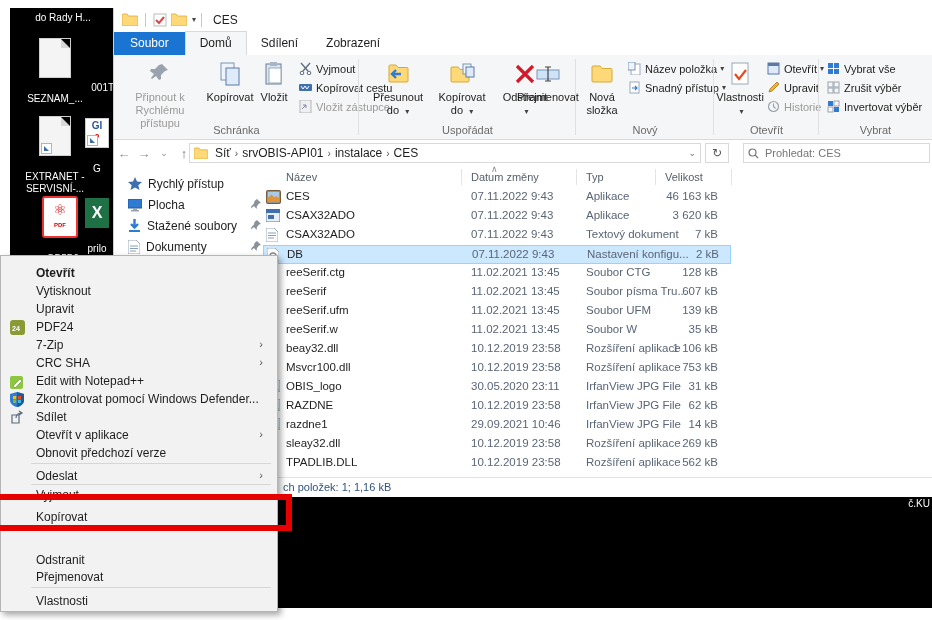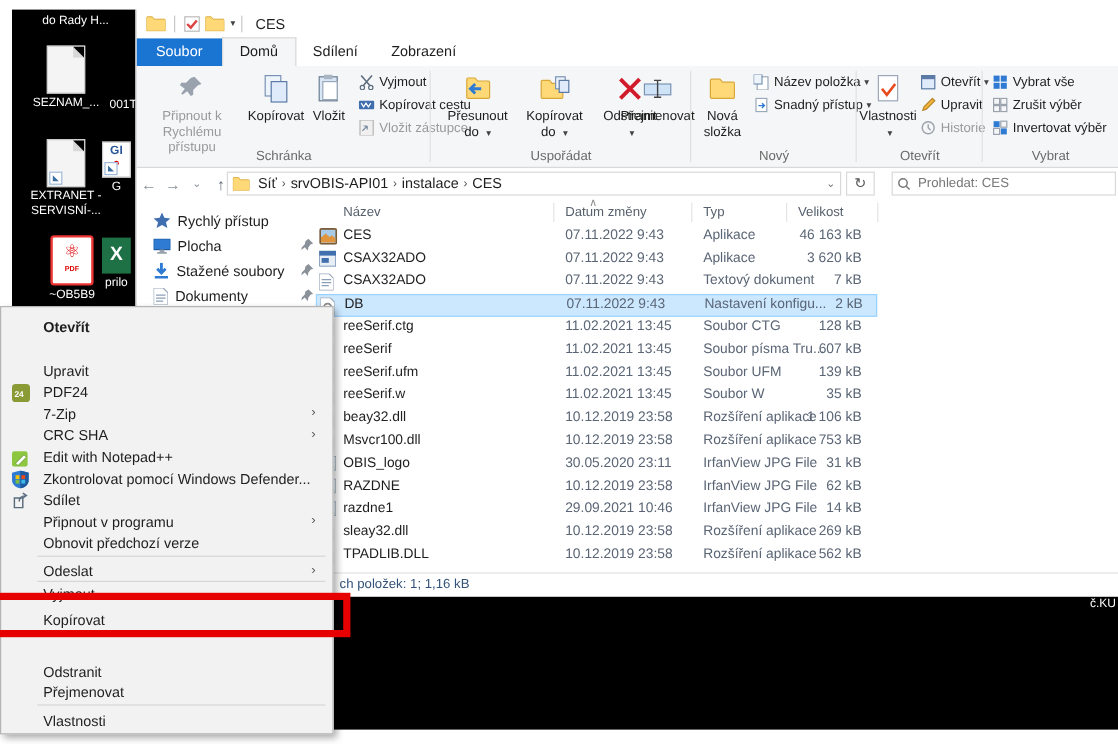--- a/index.html
+++ b/index.html
@@ -2,21 +2,21 @@
 <html><head>
 <meta charset="utf-8">
 <style>
   html,body{margin:0;padding:0;background:#fff;}
   #screen{position:relative;width:932px;height:620px;background:#fff;overflow:hidden;
           font-family:"Liberation Sans","DejaVu Sans",sans-serif;font-size:12px;color:#1e1e1e;}
   
   #desktop-strip{position:absolute;left:10px;top:8px;width:103px;height:597px;background:#000;overflow:hidden;}
   #desktop-bottom{position:absolute;left:278px;top:497px;width:654px;height:111px;background:#000;overflow:hidden;}
   .dt-icon{position:absolute;text-align:center;color:#fff;font-size:10px;line-height:12px;}
-  .dt-glyph{margin:0 auto 2px auto;position:relative;}
+  .dt-glyph{margin:0 auto 15px auto;position:relative;}
   .doc-shape{width:30px;height:38px;background:#f4f4f4;border:1px solid #cfcfcf;position:relative;margin:0 auto;}
   .doc-shape:before{content:"";position:absolute;right:0;top:0;border-style:solid;border-width:0 9px 9px 0;border-color:transparent #000 #d8d8d8 transparent;}
   .shortcut-arrow{position:absolute;left:1px;bottom:1px;width:9px;height:9px;background:#fff;border:1px solid #9db8d8;}
   .shortcut-arrow:before{content:"";position:absolute;left:2px;top:2px;border-style:solid;border-width:5px 0 0 5px;border-color:transparent transparent transparent #3a6ea5;}
   .pdf-shape{width:32px;height:38px;background:#fff;border:2px solid #e33;border-radius:3px;margin:0 auto;position:relative;}
   .pdf-shape .pdf-a{color:#d00;font-weight:bold;font-size:15px;line-height:24px;}
   .pdf-shape .pdf-t{color:#d00;font-size:6px;font-weight:bold;line-height:6px;}
   .xls-shape{width:24px;height:30px;background:#1e7145;margin:0 auto;color:#fff;font-weight:bold;font-size:16px;line-height:30px;}
   .gi-shape{width:22px;height:28px;background:#fff;border:1px solid #ccc;margin:0 auto;color:#2b579a;font-weight:bold;font-size:10px;line-height:14px;position:relative;}
   .gi-shape i{display:block;width:4px;height:4px;background:#d00;border-radius:50%;margin:1px auto 0;}
@@ -648,20 +648,23 @@
 
     <div id="statusbar">
       <span id="status-text">ch položek: 1; 1,16 kB</span>
     </div>
   </div>
 
   <div id="context-menu">
       <div class="menu-item menu-bold" style="top: 10px;">
         <span class="mlabel">Otevřít</span>
       </div>
+      <div class="menu-item" style="top: 28px;">
+        <span class="mlabel">Vytisknout</span>
+      </div>
       <div class="menu-item" style="top: 46px;">
         <span class="mlabel">Upravit</span>
       </div>
       <div class="menu-item" style="top: 64px;">
         <span class="micon">
           <svg width="15" height="15" viewBox="0 0 15 15">
             <rect x="0" y="0" width="15" height="15" rx="3" fill="#8a9a35"></rect>
             <text x="2" y="11" font-size="7" fill="#fff" font-weight="bold">24</text>
           </svg>
         </span>
@@ -700,21 +703,21 @@
             <path d="M7 0l7 2v6c0 4-3.5 6.3-7 7z" fill="#1d5a9e"></path>
             <rect x="3" y="4" width="3.2" height="3.2" fill="#f6c500"></rect>
             <rect x="7.8" y="4" width="3.2" height="3.2" fill="#e8491d"></rect>
             <rect x="3" y="7.8" width="3.2" height="3.2" fill="#7cbb42"></rect>
             <rect x="7.8" y="7.8" width="3.2" height="3.2" fill="#3fb6e8"></rect>
           </svg>
         </span>
         <span class="mlabel">Zkontrolovat pomocí Windows Defender...</span>
       </div>
       <div class="menu-item" style="top: 172px;">
-        <span class="mlabel">Připnout v programu</span>
+        <span class="mlabel">Otevřít v aplikace</span>
         <span class="marrow">›</span>
       </div>
       <div class="menu-item" style="top: 190px;">
         <span class="mlabel">Obnovit předchozí verze</span>
       </div>
       <div class="menu-sep" style="top: 207px;"></div>
       <div class="menu-item" style="top: 213px;">
         <span class="mlabel">Odeslat</span>
         <span class="marrow">›</span>
       </div>

